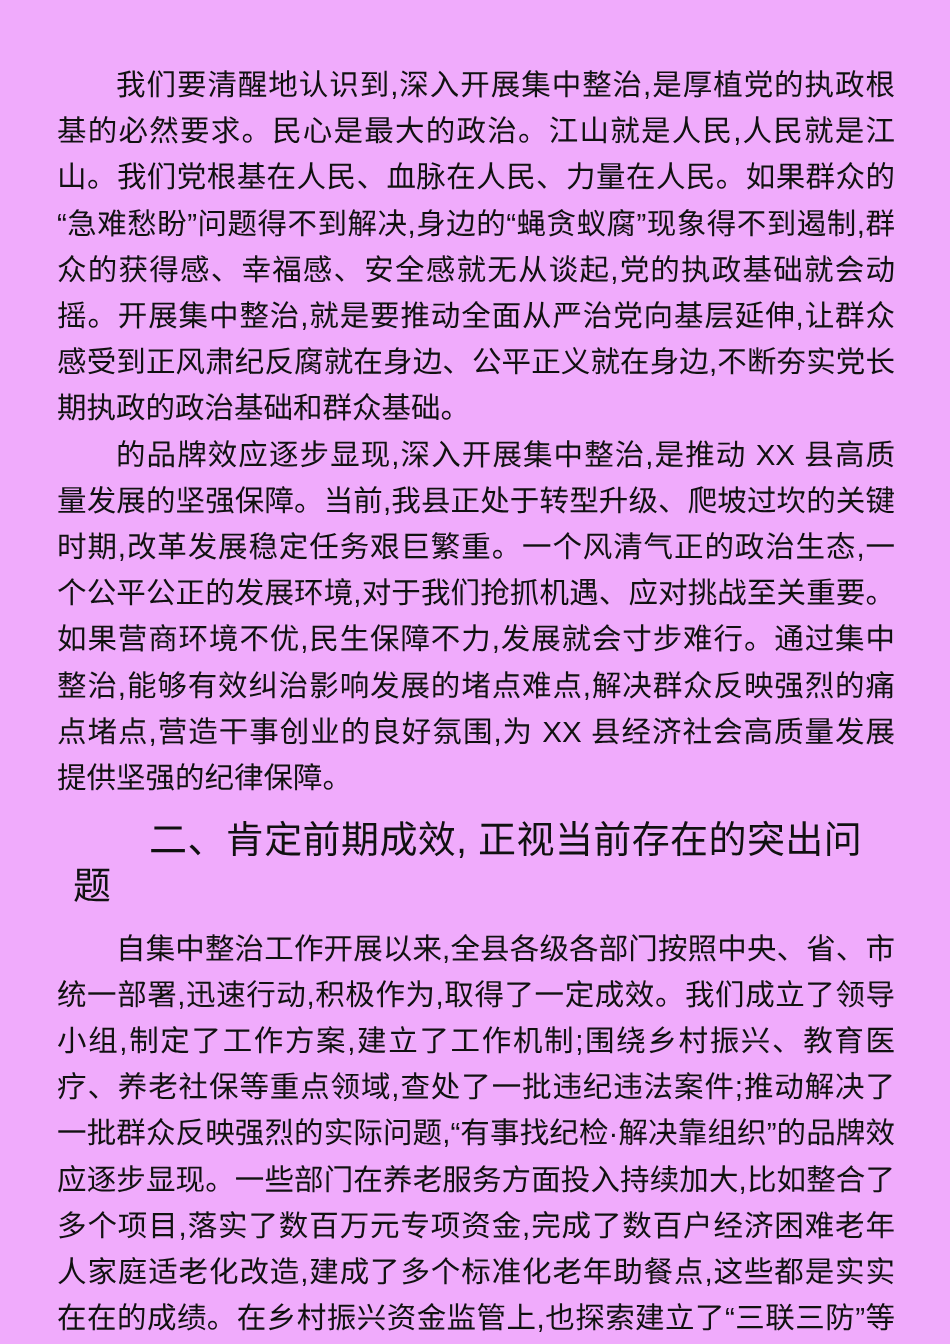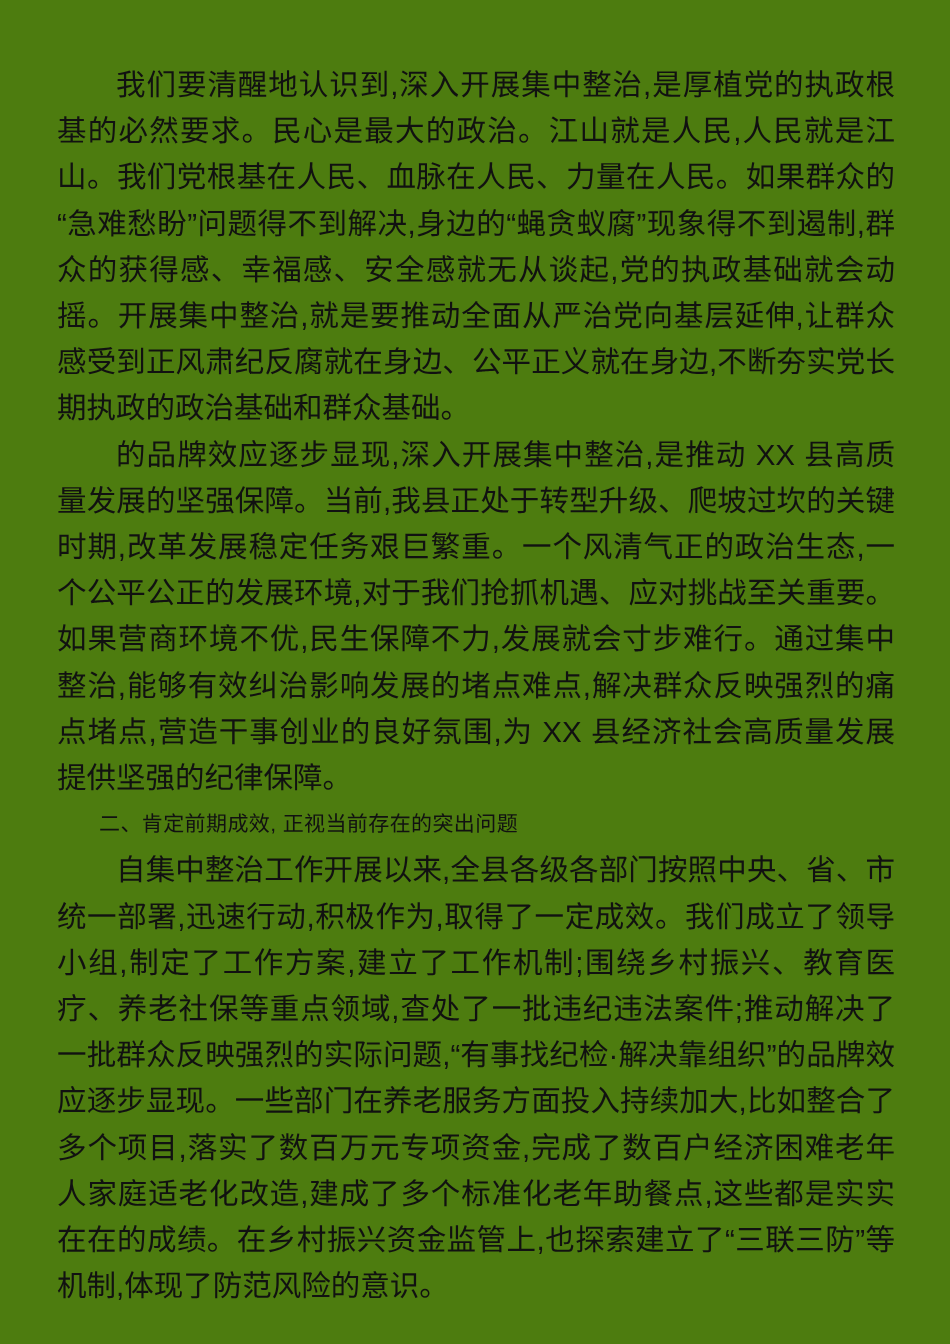--- a/index.html
+++ b/index.html
@@ -13,21 +13,21 @@
     height: 1344px;
     overflow: hidden;
     font-family: "Liberation Sans", "DejaVu Sans", sans-serif;
     color: #000000;
     -webkit-font-smoothing: antialiased;
   }
   .page {
     position: relative;
     width: 950px;
     height: 1344px;
-    background: #4d7c0f;
+    background: #f0abfc;
     box-sizing: border-box;
     padding: 0;
   }
   .content {
     position: absolute;
     left: 57px;
     top: 62px;
     width: 838px;
   }
   .para {
@@ -40,23 +40,23 @@
     text-indent: 2em;
     letter-spacing: 0;
     word-break: break-all;
     font-weight: 400;
     color: #111111;
   }
   .para.last-line-left {
     text-align-last: left;
   }
   .heading {
-    margin: 0;
+    margin: 16px;
     padding: 0;
-    font-size: 21px;
+    font-size: 38px;
     line-height: 46.2px;
     text-align: left;
     text-indent: 2em;
     font-weight: 400;
     letter-spacing: 0.4px;
     color: #111111;
   }
 </style>
 </head>
 <body>

